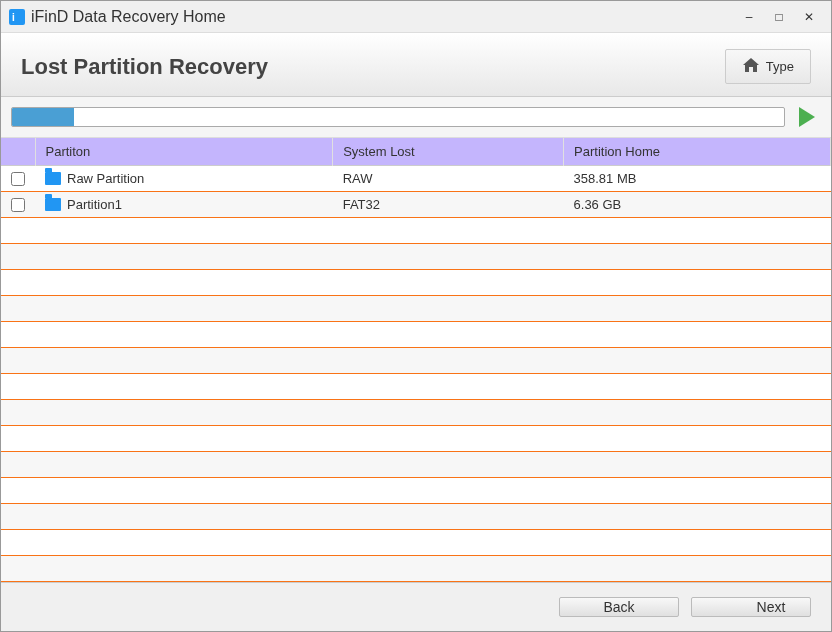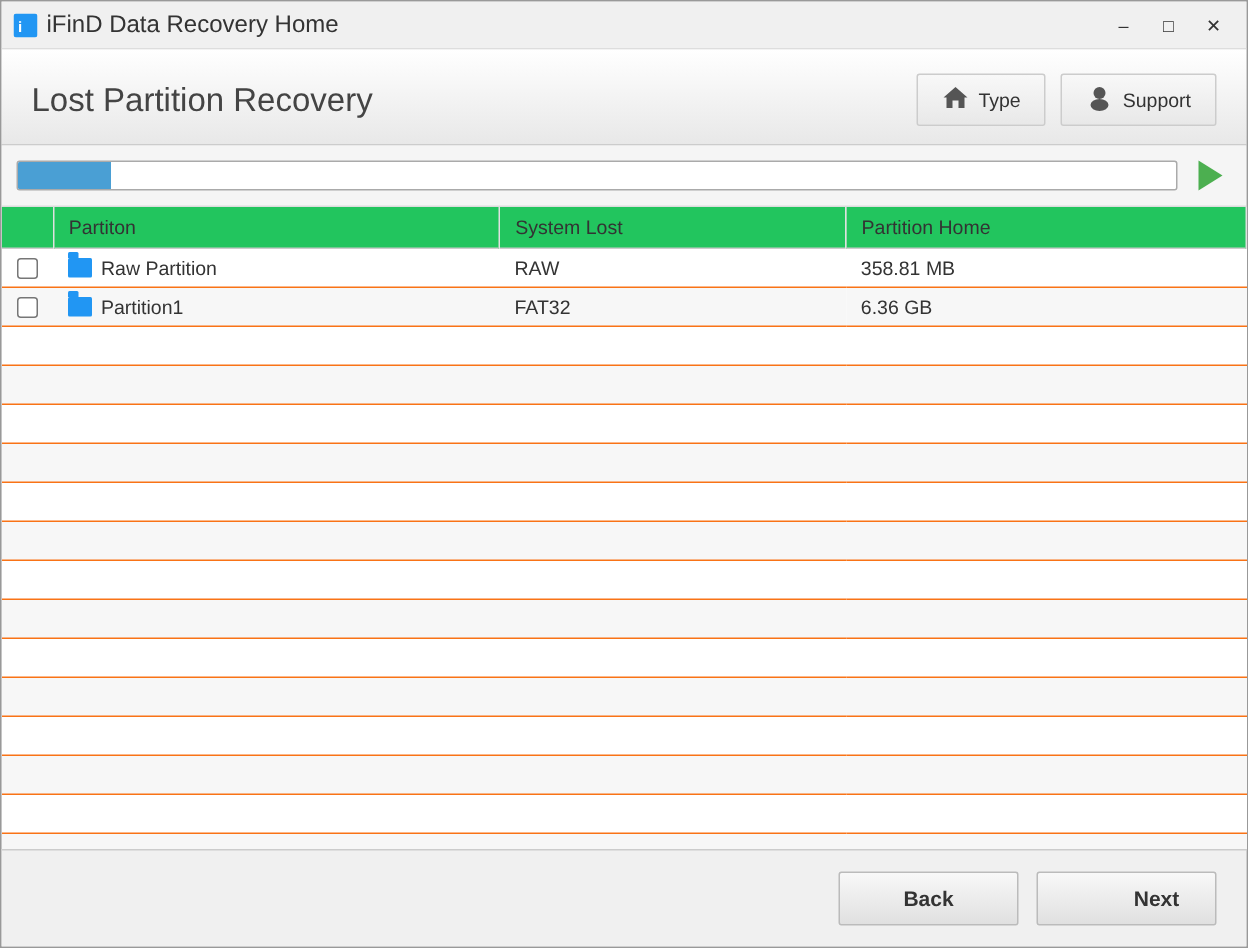--- a/index.html
+++ b/index.html
@@ -61,21 +61,21 @@
       padding: 16px 20px 12px 20px;
       display: flex;
       align-items: center;
       justify-content: space-between;
       border-bottom: 1px solid #ccc;
       flex-shrink: 0;
     }
     .header-title {
       font-size: 22px;
       color: #444;
-      font-weight: 400;
+      font-weight: 700;
     }
     .header-buttons {
       display: flex;
       gap: 10px;
     }
     .header-btn {
       display: flex;
       align-items: center;
       gap: 6px;
       padding: 6px 16px;
@@ -132,21 +132,21 @@
     .table-container {
       flex: 1;
       overflow-y: auto;
       background: white;
     }
     table {
       width: 100%;
       border-collapse: collapse;
     }
     thead tr {
-      background: #22c55e;
+      background: #c4b5fd;
       border-bottom: 1px solid #ccc;
     }
     thead th {
       text-align: left;
       padding: 6px 10px;
       font-weight: normal;
       color: #333;
       font-size: 13px;
       border-right: 1px solid #e0e0e0;
     }
@@ -205,28 +205,27 @@
       padding: 14px 20px;
       display: flex;
       justify-content: flex-end;
       gap: 12px;
       background: #f0f0f0;
       border-top: 1px solid #ccc;
       flex-shrink: 0;
     }
     .footer-btn {
       width: 120px;
-      height: 36px;
+      height: 20px;
       border: 1px solid #bbb;
       background: linear-gradient(to bottom, #f8f8f8, #e0e0e0);
       cursor: pointer;
       font-size: 14px;
       color: #333;
       border-radius: 2px;
-      font-weight: bold;
     }
     .footer-btn.next {
       background: linear-gradient(to bottom, #f8f8f8, #e0e0e0);
       padding-left: 40px;
     }
 
     
     input[type="checkbox"] {
       width: 14px;
       height: 14px;
@@ -254,29 +253,20 @@
 <div class="header">
   <h1 class="header-title">Lost Partition Recovery</h1>
   <div class="header-buttons">
     <button class="header-btn">
       <span>
         <svg width="18" height="18" viewBox="0 0 18 18">
           <polygon points="9,2 1,9 3,9 3,16 7,16 7,11 11,11 11,16 15,16 15,9 17,9" fill="#555"></polygon>
         </svg>
       </span>
       <span>Type</span>
-    </button>
-    <button class="header-btn">
-      <span>
-        <svg width="18" height="18" viewBox="0 0 18 18">
-          <circle cx="9" cy="6" r="4" fill="#555"></circle>
-          <ellipse cx="9" cy="14" rx="6" ry="4" fill="#555"></ellipse>
-        </svg>
-      </span>
-      <span>Support</span>
     </button>
   </div>
 </div>
 
 <div class="toolbar">
   <div class="progress-bar-container">
     <div class="progress-bar-fill" style="width: 8%"></div>
   </div>
   <button class="play-btn">
     <div class="play-triangle"></div>

